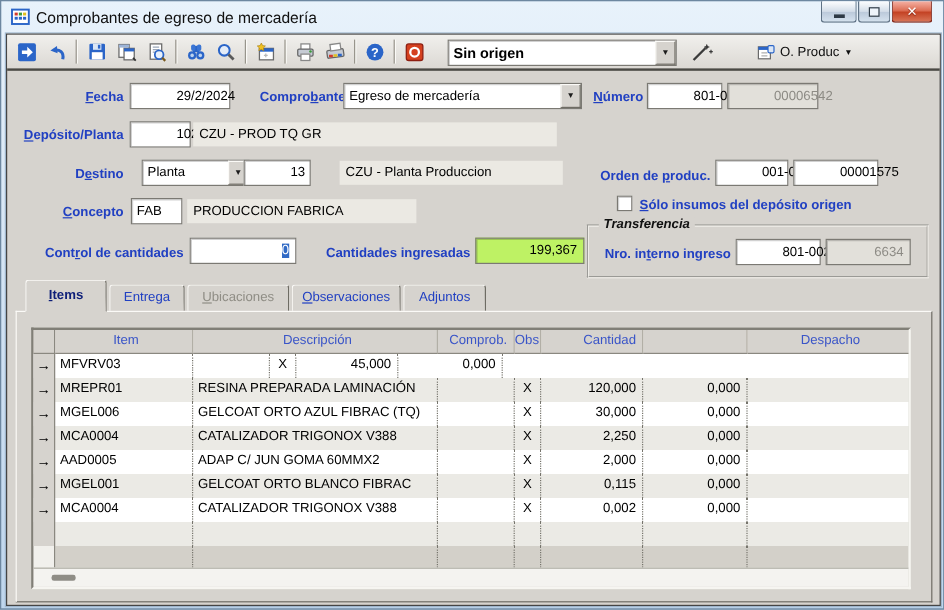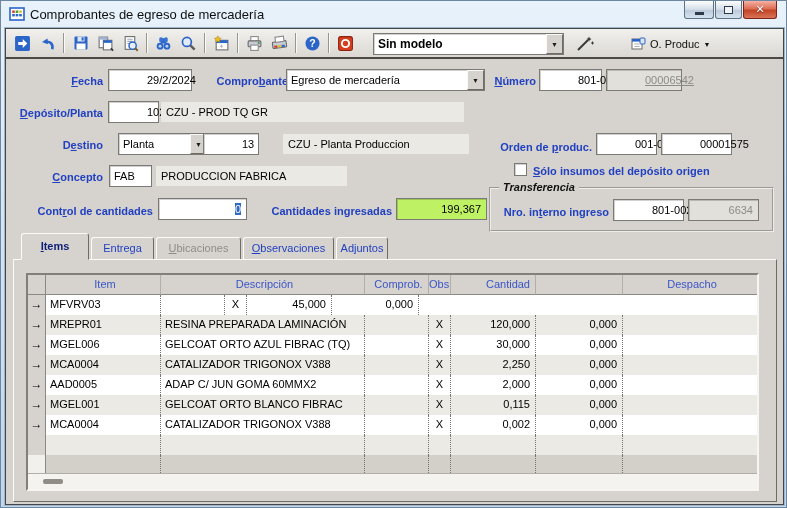--- a/index.html
+++ b/index.html
@@ -212,21 +212,21 @@
       </div>
       <div class="tsep"></div>
       <div class="tbtn">
         <svg width="17" height="17" viewBox="0 0 16 16">
             <rect x="1.5" y="1.5" width="13" height="13" rx="2" fill="#d4401e" stroke="#8e1f12"></rect>
             <circle cx="8" cy="8" r="3.4" fill="none" stroke="#fff" stroke-width="1.8"></circle>
           </svg>
       </div>
 
       <div class="combo model-combo">
-        <div class="cv">Sin modelo</div>
+        <div class="cv">Sin origen</div>
         <div class="dd">▼</div>
       </div>
       <svg class="wand" viewBox="0 0 20 18">
           <path d="M3 15 13 5" stroke="#3a3a3a" stroke-width="2"></path>
           <path d="M14 1.5l.8 1.8 1.8.8-1.8.8-.8 1.8-.8-1.8-1.8-.8 1.8-.8z" fill="#3a3a3a"></path>
           <path d="M17.5 6.5v3M16 8h3" stroke="#3a3a3a" stroke-width="1"></path>
         </svg>
       <div class="produc-btn">
         <svg width="16" height="16" viewBox="0 0 16 16">
             <rect x="2" y="3" width="10" height="10" fill="#fff" stroke="#6a6a6a"></rect>
@@ -243,21 +243,21 @@
     <div class="field center" style="left:102px; top:40px; width:84px;">29/2/2024</div>
 
     <div class="lbl" style="left:190px; top:45px; width:92px;">Compro<u>b</u>ante</div>
     <div class="combo" style="left:280px; top:40px; width:199px; height:22px;">
       <div class="cv">Egreso de mercadería</div>
       <div class="dd">▼</div>
     </div>
 
     <div class="lbl" style="left:481px; top:45px; width:49px;"><u>N</u>úmero</div>
     <div class="field center" style="left:533px; top:40px; width:63px;">801-004</div>
-    <div class="field center gray" style="left:600px; top:40px; width:76px;text-decoration:underline;">00006542</div>
+    <div class="field center gray" style="left:600px; top:40px; width:76px;">00006542</div>
 
     <div class="lbl" style="left:8px; top:77px; width:89px;"><u>D</u>epósito/Planta</div>
     <div class="field center" style="left:102px; top:72px; width:51px;">102</div>
     <div class="flat" style="left:155px; top:73px; width:303px;">CZU - PROD TQ GR</div>
 
     <div class="lbl" style="left:37px; top:109px; width:60px;">D<u>e</u>stino</div>
     <div class="combo" style="left:112px; top:104px; width:90px; height:22px;">
       <div class="cv">Planta</div>
       <div class="dd">▼</div>
     </div>
@@ -285,21 +285,21 @@
     <div class="lbl" style="left:20px; top:175px; width:127px;">Cont<u>r</u>ol de cantidades</div>
     <div class="field right" style="left:152px; top:169px; width:89px;"><span class="sel">0</span></div>
     <div class="lbl" style="left:255px; top:175px; width:131px;">Cantidades ingresadas</div>
     <div class="field right grayblack" style="left:390px; top:169px; width:91px;">199,367</div>
 
     <div class="tab-panel"></div>
     <div class="tab active" style="left:15px;  width:68px;"><u>I</u>tems</div>
     <div class="tab" style="left:85px;  width:63px;">Entre<u>g</u>a</div>
     <div class="tab disabled" style="left:150px; width:85px;"><u>U</u>bicaciones</div>
     <div class="tab" style="left:237px; width:91px;"><u>O</u>bservaciones</div>
-    <div class="tab" style="left:330px; width:52px;">Adjuntos</div>
+    <div class="tab" style="left:330px; width:69px;">Adjuntos</div>
 
     <div class="grid">
       <div class="ghrow">
           <div class="gcell ghead gc-sel"></div>
           <div class="gcell ghead gc-item">Item</div>
           <div class="gcell ghead gc-desc">Descripción</div>
           <div class="gcell ghead gc-comp">Comprob.</div>
           <div class="gcell ghead gc-obs">Obs.</div>
           <div class="gcell ghead gc-cant">Cantidad</div>
           <div class="gcell ghead gc-extra"></div>

